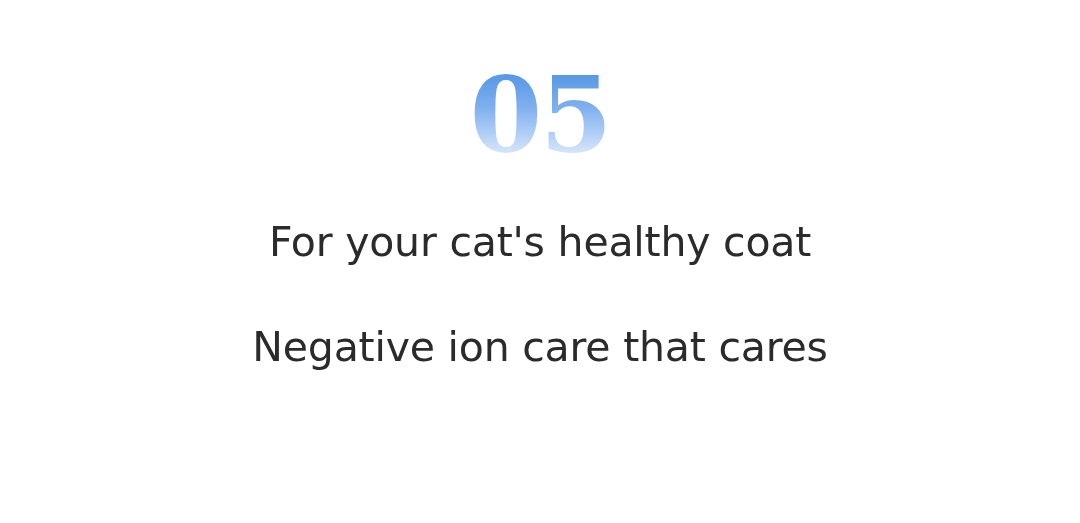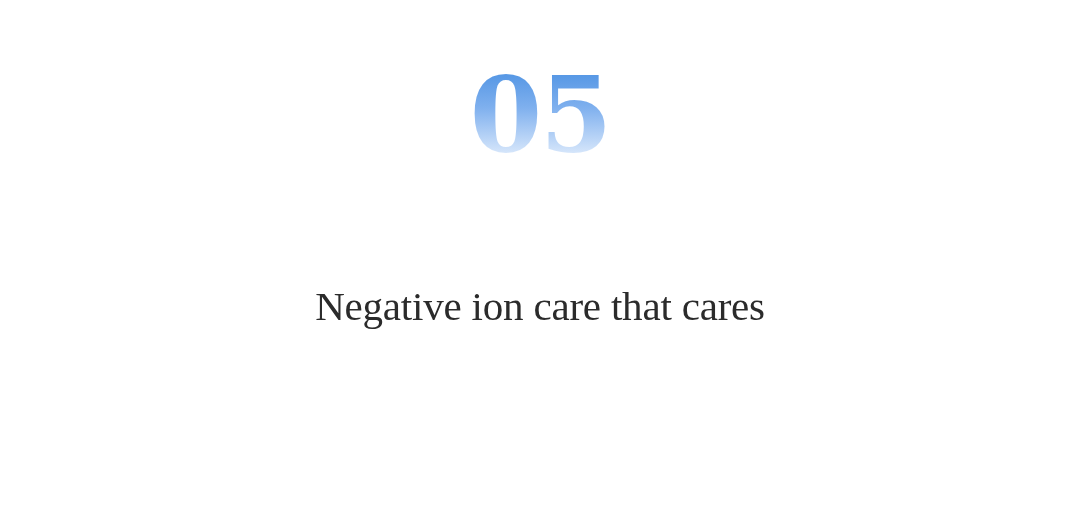--- a/index.html
+++ b/index.html
@@ -80,16 +80,17 @@
   }
 </style>
 </head>
 <body style="background: rgb(255, 255, 255);">
 
 <div class="slide">
 
   <div class="step-number" style="background-image: linear-gradient(rgb(74, 144, 226) 0%, rgb(127, 176, 238) 42%, rgb(230, 240, 253) 94%, rgb(255, 255, 255) 100%);">05</div>
 
   <div class="headline-block">
-    <span class="headline-line second" style="color: rgb(43, 43, 43); font-family: Liberation Serif, serif;">Negative ion care that cares</span>
+    <span class="headline-line first" style="color: rgb(43, 43, 43);">For your cat's healthy coat</span>
+    <span class="headline-line second" style="color: rgb(43, 43, 43);">Negative ion care that cares</span>
   </div>
 
 </div>
 
 </body></html>

